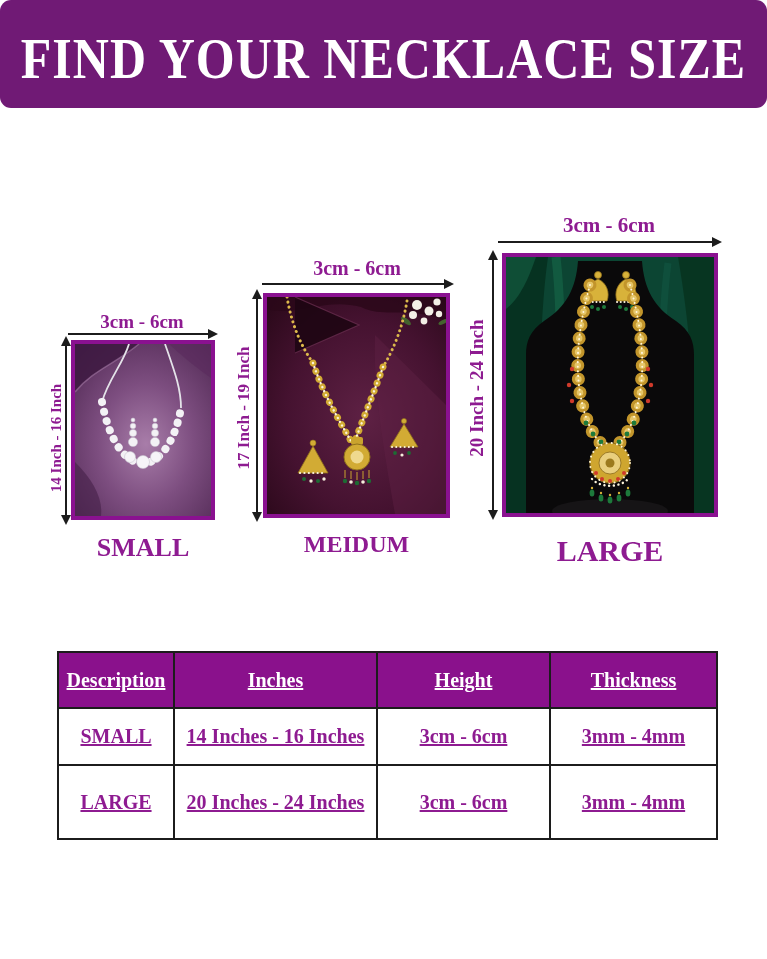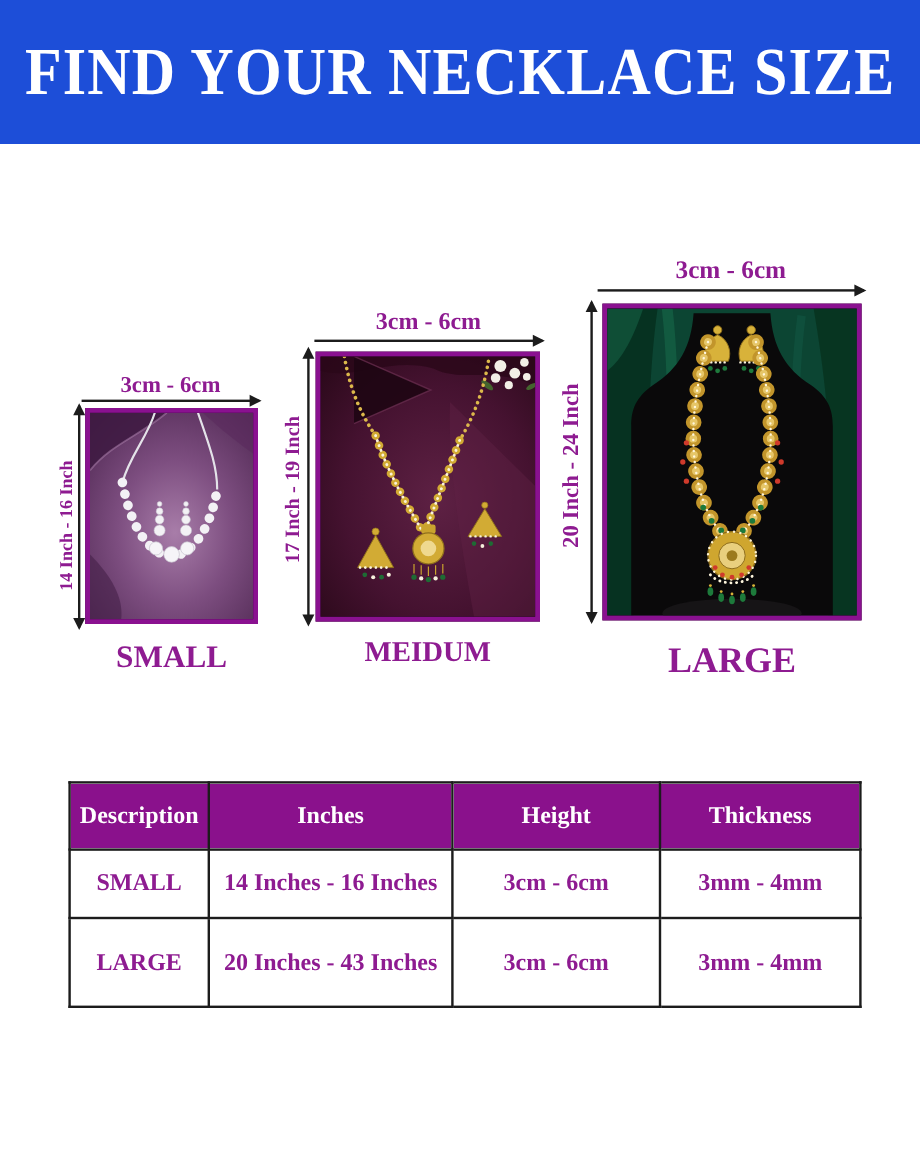--- a/index.html
+++ b/index.html
@@ -3,22 +3,23 @@
 <meta charset="utf-8">
 <style>
   html,body { margin:0; padding:0; background:#ffffff; }
   .page {
     position:relative; width:767px; height:959px; background:#ffffff;
     font-family:"Liberation Serif", serif; overflow:hidden;
   }
 
   
   .banner {
-    position:absolute; left:0; top:0; width:767px; height:120px;
-    background:#1d4ed8;
+    position:absolute; left:0; top:0; width:767px; height:108px;
+    background:#701a75;
+    border-radius:11px;
   }
   .banner h1 {
     margin:0; width:100%; text-align:center; line-height:118px;
     font-size:50px; font-weight:bold; color:#ffffff; letter-spacing:1px;
     transform:scaleY(1.12); transform-origin:center;
     white-space:nowrap;
   }
 
   
   .width-label {
@@ -81,21 +82,21 @@
   .g-large .photo        { left:502px; top:253px; width:216px; height:264px; }
   .g-large .size-label   { left:502px; top:534px; width:216px; font-size:30px; }
 
   
   .size-table {
     position:absolute; left:57px; top:651px; width:659px;
     border-collapse:collapse; table-layout:fixed;
   }
   .size-table th, .size-table td {
     border:2px solid #1c1c1c; text-align:center; vertical-align:middle;
-    font-weight:bold; padding:0; overflow:hidden; white-space:nowrap;
+    font-weight:bold; padding:0; overflow:hidden; white-space:nowrap;text-decoration:underline;
   }
   .size-table thead th {
     background:#8a118c; color:#ffffff; font-size:20px; height:54px;
   }
   .size-table tbody td { color:#8e1b91; font-size:20px; background:#ffffff; }
   .row-small  td { height:55px; }
   .row-medium td { height:65px; }
   .row-large  td { height:72px; }
 </style>
 </head>
@@ -336,20 +337,20 @@
     </thead>
     <tbody>
       <tr class="row-small">
         <td>SMALL</td>
         <td>14 Inches - 16 Inches</td>
         <td>3cm - 6cm</td>
         <td>3mm - 4mm</td>
       </tr>
       <tr class="row-large">
         <td>LARGE</td>
-        <td>20 Inches - 43 Inches</td>
+        <td>20 Inches - 24 Inches</td>
         <td>3cm - 6cm</td>
         <td>3mm - 4mm</td>
       </tr>
     </tbody>
   </table>
 
 </div>
 
 </body></html>

